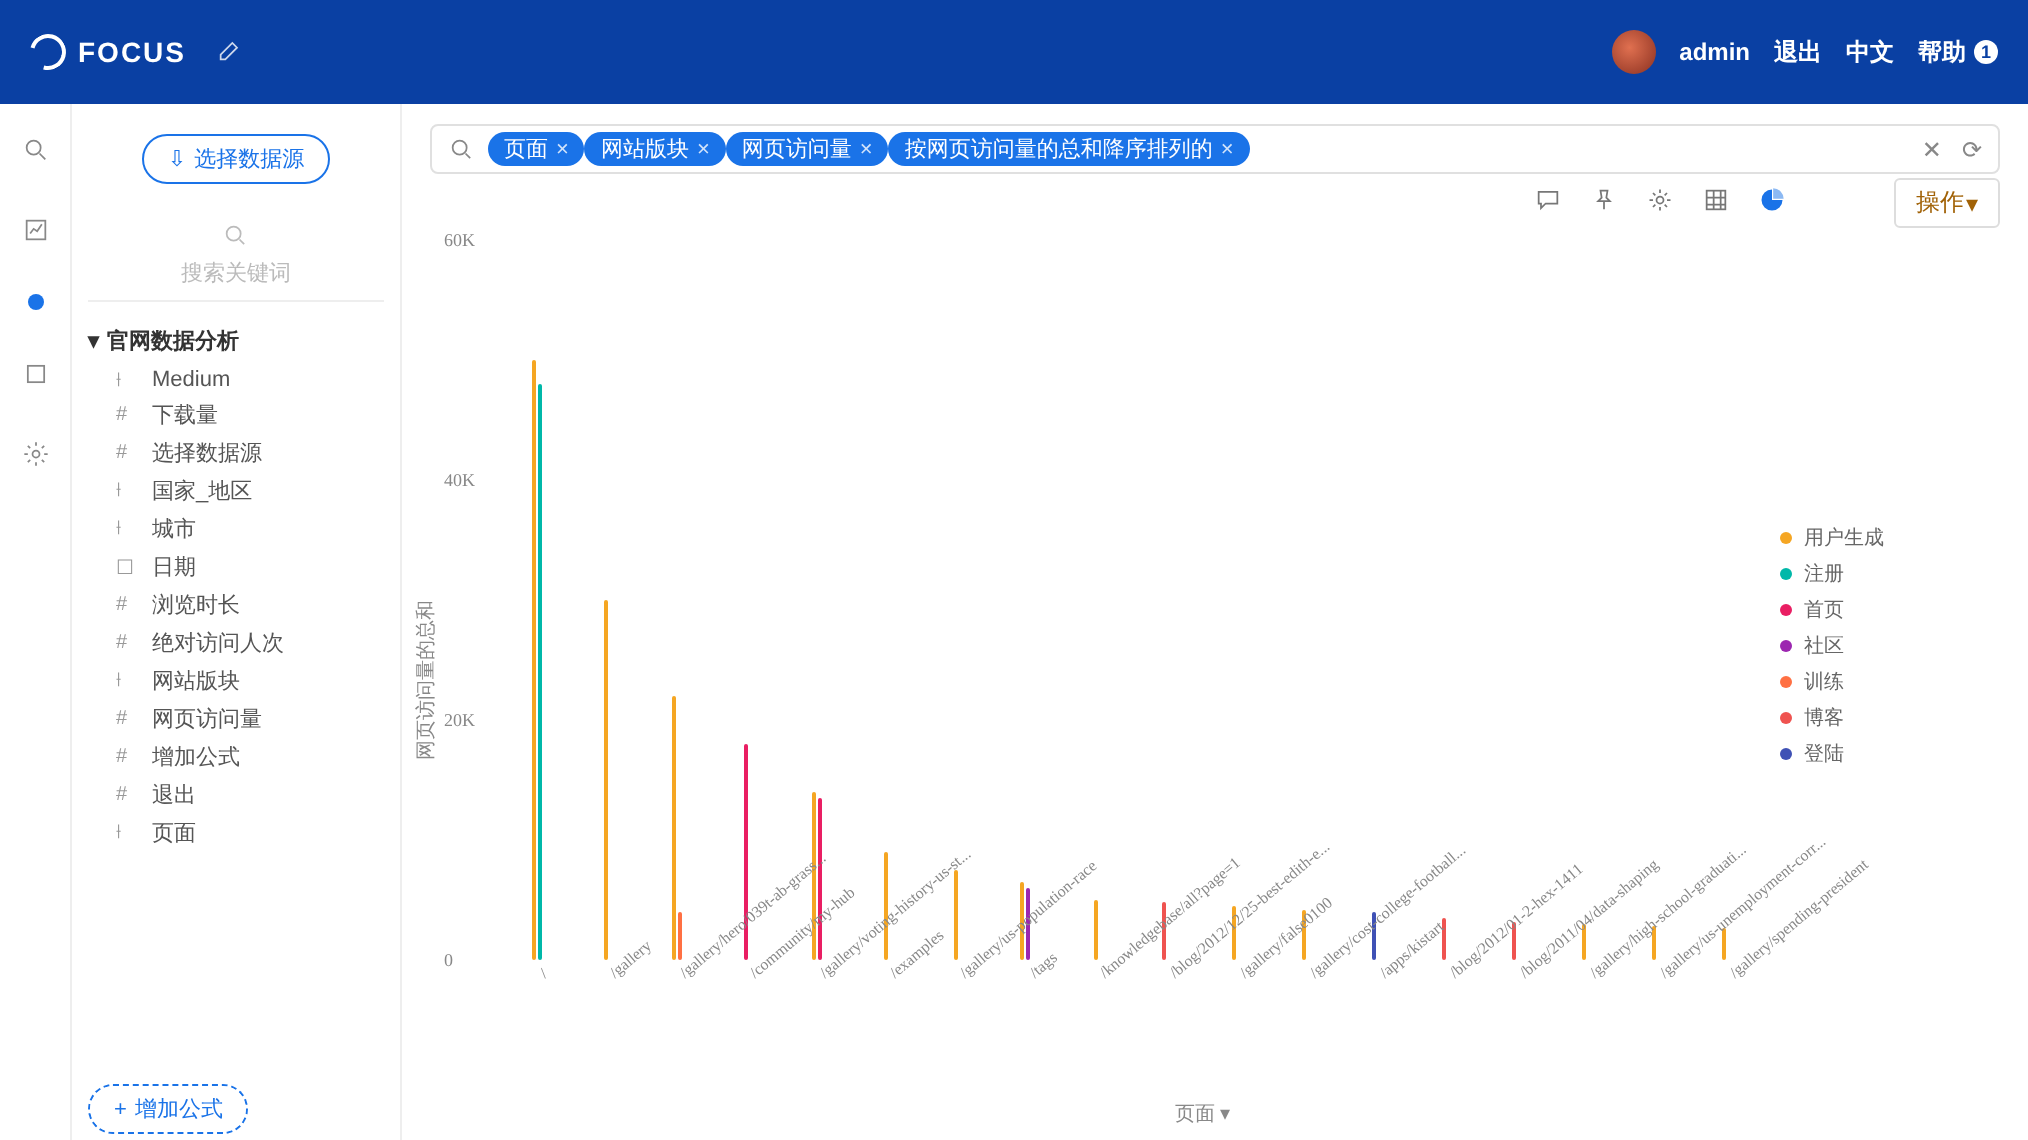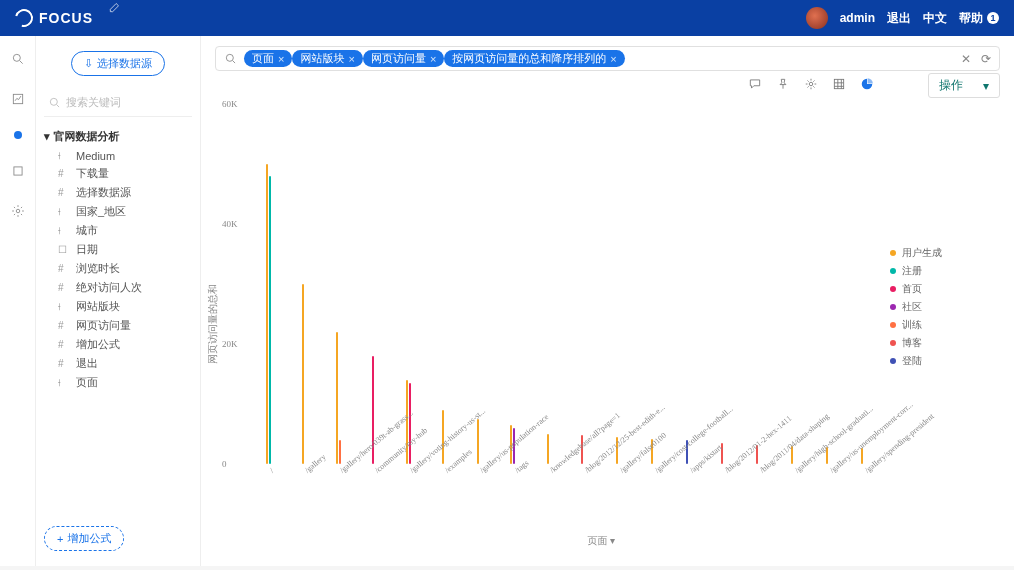--- a/index.html
+++ b/index.html
@@ -1,50 +1,50 @@
 <!DOCTYPE html>
 <html><head>
 <meta charset="utf-8">
 <style>
 * { margin: 0; padding: 0; box-sizing: border-box; }
 body { font-family: -apple-system, "Microsoft YaHei", sans-serif; font-size: 12px; color: #333; background: #f5f5f5; width: 1014px; height: 570px; overflow: hidden; }
-.header { background: #0a40a3; height: 36px; display: flex; padding: 0 15px; color: #fff; }
+.header { background: #0a40a3; height: 52px; display: flex; align-items: center; padding: 0 15px; color: #fff; }
 .logo { display: flex; align-items: center; gap: 6px; font-weight: bold; font-size: 14px; letter-spacing: 1px; }
 .logo-icon { width: 18px; height: 18px; border: 2px solid #fff; border-radius: 50%; border-left-color: transparent; transform: rotate(-30deg); }
 .header-edit { margin-left: 15px; opacity: 0.8; }
 .header-right { margin-left: auto; display: flex; align-items: center; gap: 12px; font-size: 12px; font-weight: bold; }
 .avatar { width: 22px; height: 22px; border-radius: 50%; background: radial-gradient(circle at 40% 40%, #e07050, #8a3020); }
 .help-badge { display: inline-flex; align-items: center; gap: 4px; }
 .badge-dot { background: #fff; color: #0a40a3; border-radius: 50%; width: 12px; height: 12px; font-size: 9px; display: inline-flex; align-items: center; justify-content: center; }
 
 .body { display: flex; height: 530px; }
 .nav { width: 36px; background: #fff; border-right: 1px solid #eee; display: flex; flex-direction: column; align-items: center; padding-top: 15px; gap: 24px; color: #888; }
 .nav-item { width: 16px; height: 16px; display: flex; align-items: center; justify-content: center; cursor: pointer; }
 .nav-item.active-dot { width: 8px; height: 8px; background: #1a73e8; border-radius: 50%; }
 
 .sidebar { width: 165px; background: #fff; border-right: 1px solid #eee; padding: 10px 8px; display: flex; flex-direction: column; }
 .btn-outline { border: 1px solid #1a73e8; color: #1a73e8; background: #fff; border-radius: 14px; padding: 4px 12px; font-size: 11px; cursor: pointer; display: inline-flex; align-items: center; gap: 4px; margin: 5px auto; }
-.sidebar-search { display: flex; align-items: center; gap: 4px; padding: 6px 4px; border-bottom: 1px solid #eee; color: #bbb; font-size: 11px; margin: 8px 0; }
+.sidebar-search { display: flex; align-items: center; gap: 4px; padding: 6px 4px; border-bottom: 1px solid #eee; color: #bbb; font-size: 11px; margin: 8px 0; flex-direction: column; }
 .tree { font-size: 11px; color: #555; }
 .tree-head { font-weight: bold; padding: 4px 0; display: flex; align-items: center; gap: 4px; color: #333; }
 .tree-item { display: flex; align-items: center; gap: 6px; padding: 2px 0 2px 14px; cursor: pointer; }
 .tree-icon { color: #999; font-size: 10px; width: 12px; }
 .sidebar-footer { margin-top: auto; }
 
 .main { flex: 1; padding: 10px 14px; overflow: hidden; background: #fff; }
 .searchbar { display: flex; align-items: center; gap: 6px; border: 1px solid #e0e0e0; border-radius: 4px; padding: 3px 8px; background: #fff; }
 .tag { background: #1a73e8; color: #fff; border-radius: 10px; padding: 1px 8px; font-size: 11px; display: inline-flex; align-items: center; gap: 4px; }
 .tag .x { opacity: 0.8; cursor: pointer; }
 .searchbar-right { margin-left: auto; display: flex; gap: 10px; color: #888; }
 .solution-label { color: #bbb; font-size: 10px; margin: 6px 2px 0; }
 .title-row { display: flex; align-items: center; margin: 2px 0 6px; }
 .title { font-size: 18px; font-weight: 500; color: #333; }
 .title-actions { margin-left: auto; display: flex; align-items: center; gap: 14px; color: #777; }
 .title-actions .pie { color: #1a73e8; }
-.op-btn { border: 1px solid #ddd; border-radius: 3px; padding: 3px 10px; font-size: 12px; background: #fff; cursor: pointer; display: inline-flex; align-items: center; gap: 20px; color: #0f766e; margin-left: 40px; }
+.op-btn { border: 1px solid #ddd; border-radius: 3px; padding: 3px 10px; font-size: 12px; background: #fff; cursor: pointer; display: inline-flex; align-items: center; gap: 1px; color: #a16207; margin-left: 40px; }
 
 .chart-wrap { position: relative; height: 440px; display: flex; }
 .yaxis { width: 35px; position: relative; }
 .ylabel { position: absolute; left: -2px; top: 50%; transform: translate(-50%, -50%) rotate(-90deg); transform-origin: center; font-size: 10px; color: #888; white-space: nowrap; }
 .plot { flex: 1; position: relative; font-family: Liberation Serif, serif; }
 .plot-area { position: absolute; top: 0; bottom: 80px; left: 0; right: 120px; }
 .ytick { position: absolute; left: -28px; font-size: 9px; color: #888; transform: translateY(-50%); }
 .bars { position: absolute; inset: 0; display: flex; align-items: flex-end; gap: 2px; padding: 0 2px; }
 .bargroup { flex: 1; display: flex; align-items: flex-end; justify-content: center; gap: 1px; height: 100%; position: relative; }
 .bar { width: 2px; border-radius: 1px; }

